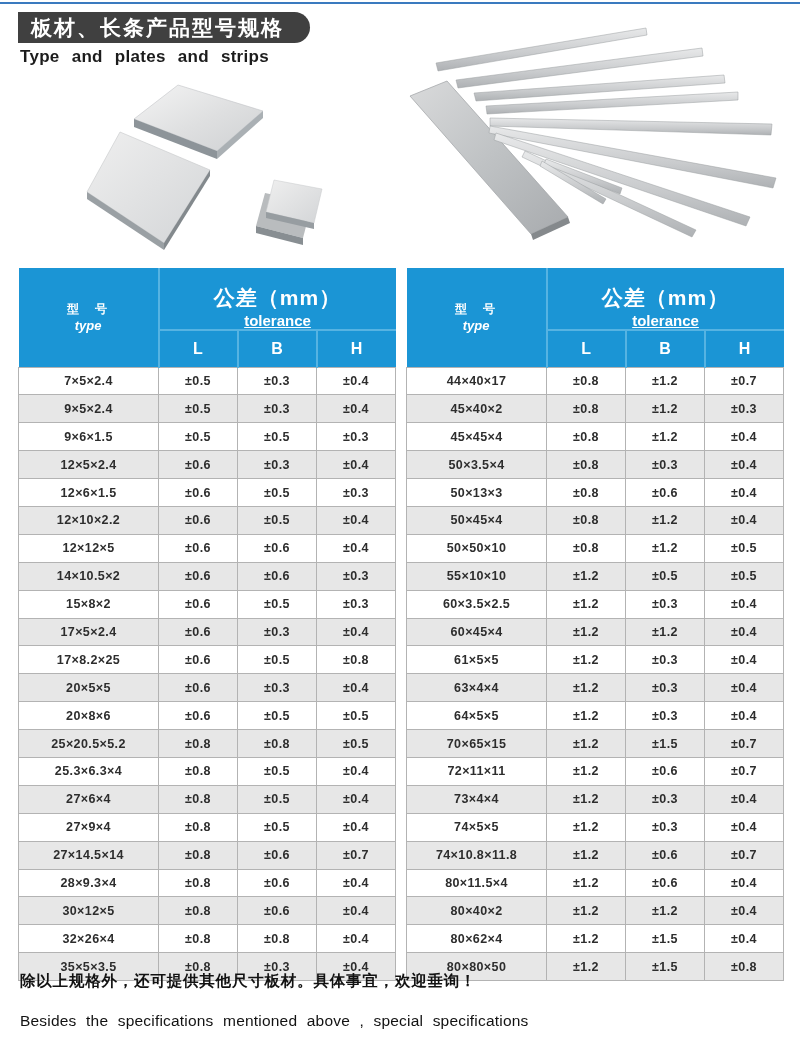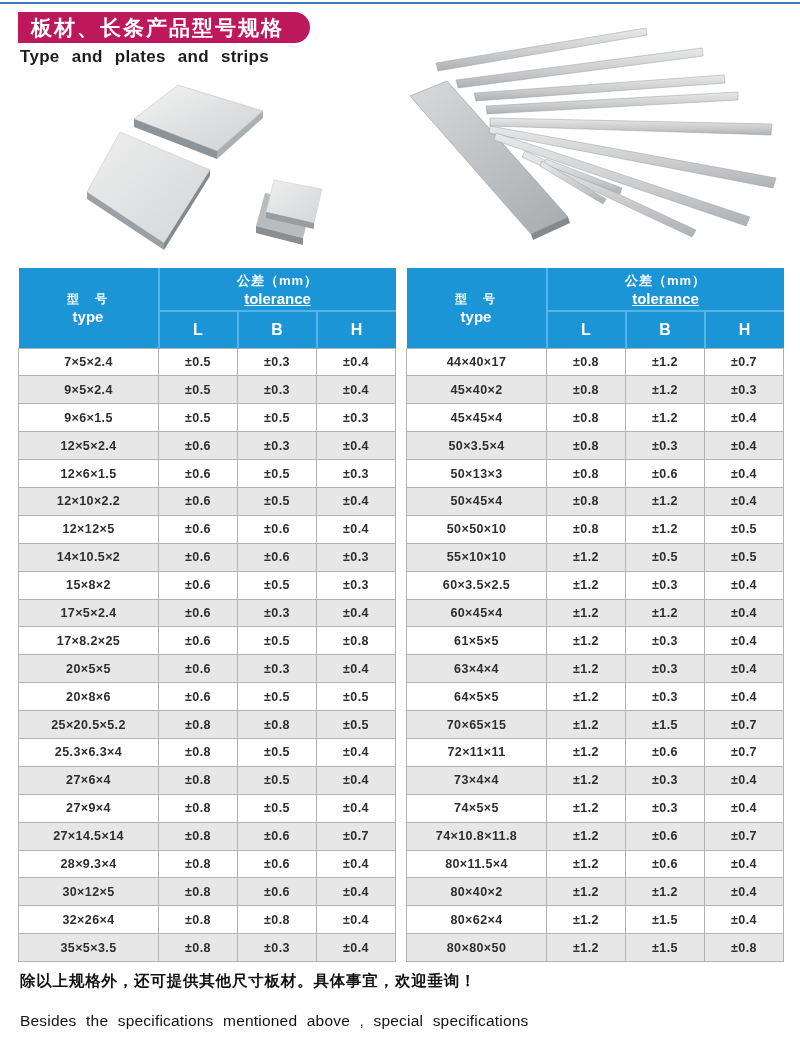--- a/index.html
+++ b/index.html
@@ -15,21 +15,21 @@
     position: absolute;
     top: 2px; left: 0;
     width: 100%; height: 2px;
     background: #3a7abf;
   }
   .banner {
     position: absolute;
     left: 18px; top: 12px;
     height: 31px;
     min-width: 274px;
-    background: #be185d;
+    background: #404040;
     border-radius: 0 16px 16px 0;
     color: #ffffff;
     font-size: 21px;
     font-weight: bold;
     line-height: 31px;
     padding: 0 26px 0 13px;
     letter-spacing: 2px;
   }
   .subtitle {
     position: absolute;
@@ -63,27 +63,27 @@
     color: #ffffff;
     font-weight: bold;
     text-align: center;
     vertical-align: middle;
   }
   th.th-type {
     font-size: 15px;
     border-right: 2px solid #56b3e2;
   }
   th.th-type .zh { display: block; font-size: 12px; letter-spacing: 2px; }
-  th.th-type .en { display: block; font-size: 15px; font-weight: bold; }
+  th.th-type .en { display: block; font-size: 13px; font-weight: bold; font-style: italic; }
   th.th-tol {
     height: 43px;
     font-size: 15px;
     border-bottom: 2px solid #56b3e2;
   }
-  th.th-tol .zh { display: block; font-size: 13px; letter-spacing: 1px; }
+  th.th-tol .zh { display: block; font-size: 21px; letter-spacing: 1px; margin-top: 16px; }
   th.th-tol .en { display: block; font-size: 15px; text-decoration: underline; }
   th.th-lbh {
     height: 37px;
     font-size: 16px;
     border-left: 2px solid #56b3e2;
   }
   th.th-lbh:first-child { border-left: none; }
   tbody td {
     height: 27.9px;
     text-align: center;

